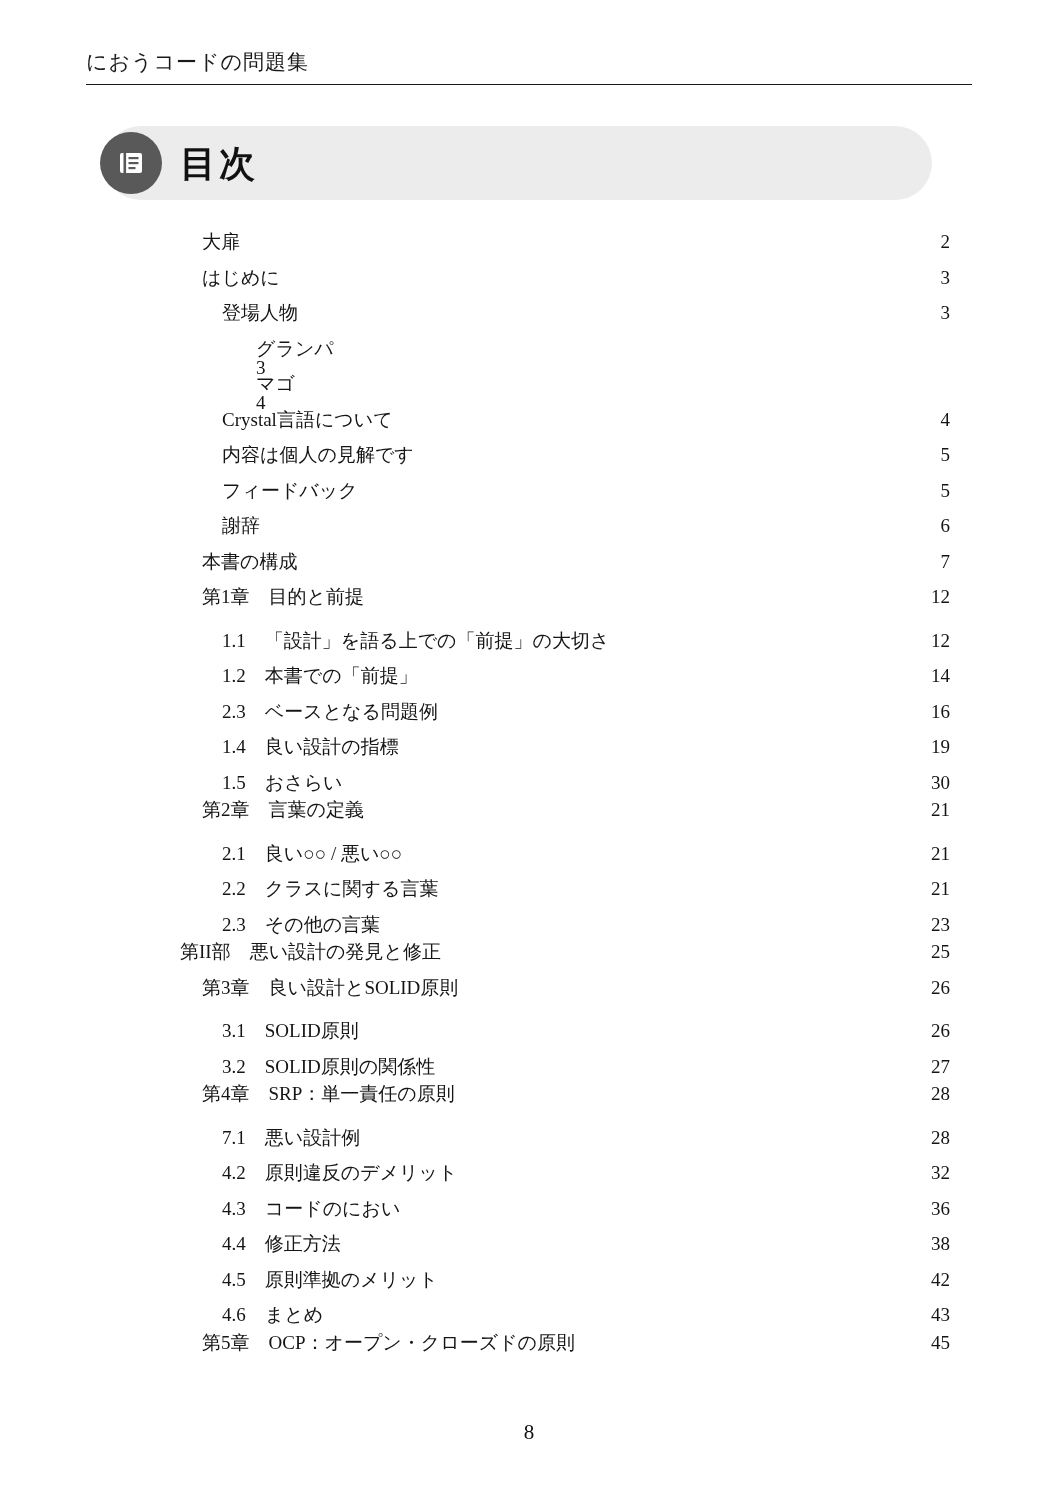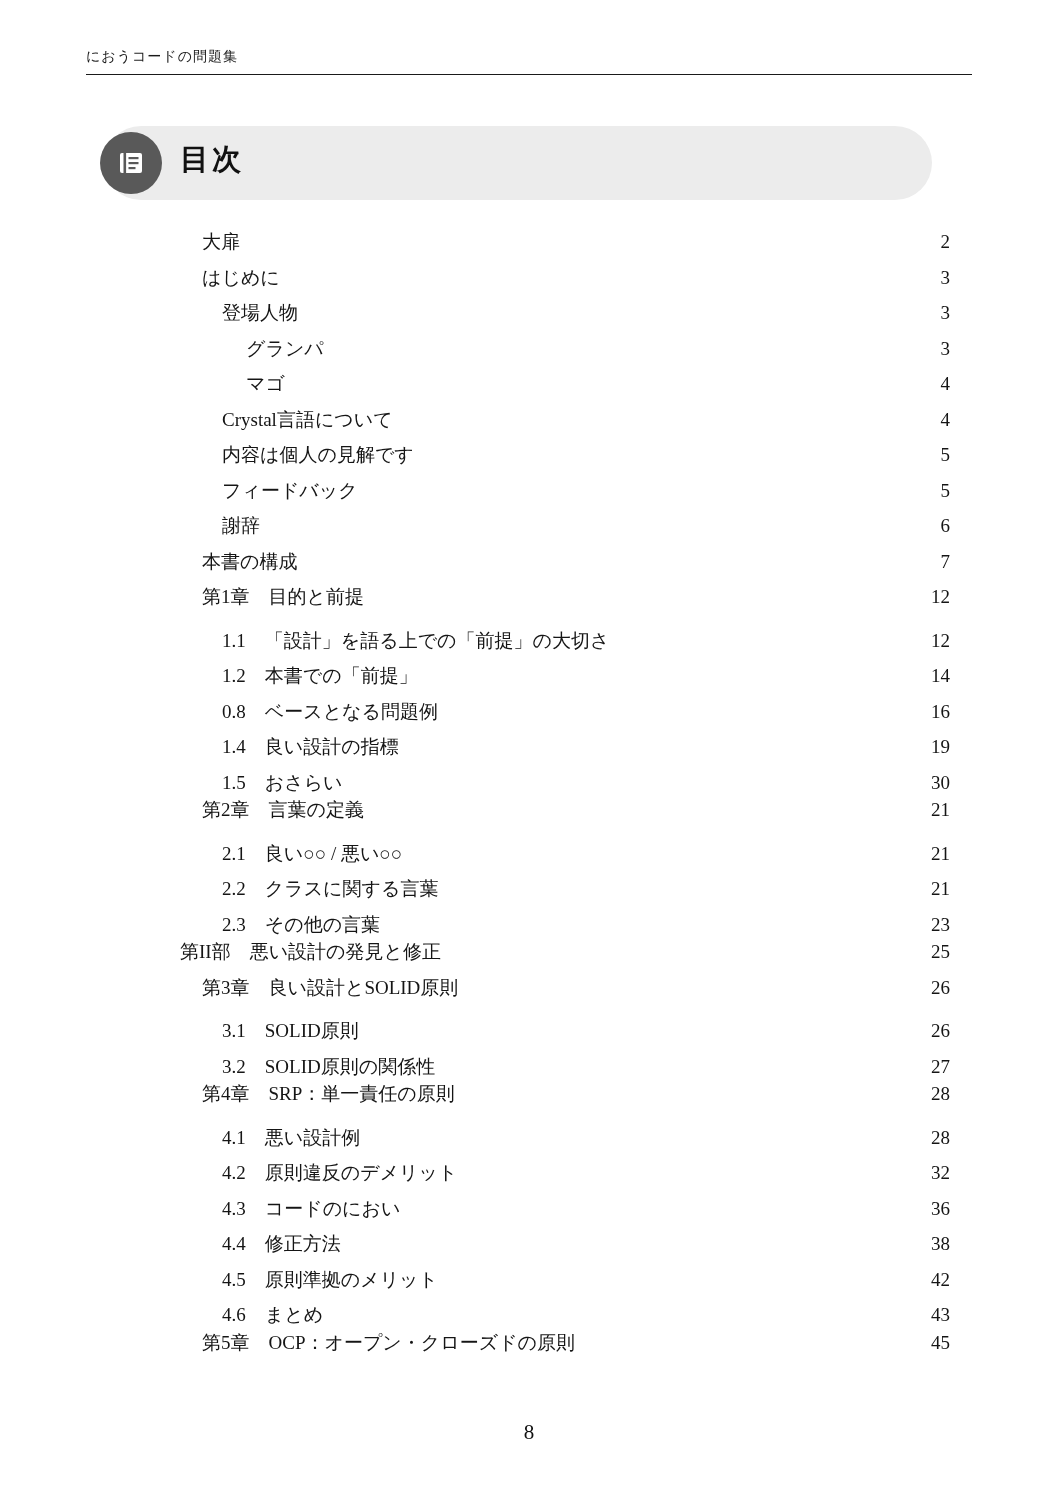--- a/index.html
+++ b/index.html
@@ -21,21 +21,21 @@
   }
 
   
   .running-header {
     position: absolute;
     left: 86px;
     top: 48px;
     width: 886px;
   }
   .running-header .rh-text {
-    font-size: 14px;
+    font-size: 21px;
     letter-spacing: 1px;
     color: #1a1a1a;
     padding-bottom: 8px;
   }
   .running-header .rh-rule {
     border-bottom: 1.6px solid #1a1a1a;
     width: 100%;
   }
 
   
@@ -58,21 +58,21 @@
     background: #595959;
     display: flex;
     align-items: center;
     justify-content: center;
   }
   .title-icon svg { display:block; }
   .title-text {
     position: absolute;
     left: 180px;
     top: 140px;
-    font-size: 29px;
+    font-size: 36px;
     font-weight: bold;
     letter-spacing: 3px;
     color: #111111;
   }
 
   
   .toc {
     position: absolute;
     left: 150px;
     top: 232px;
@@ -112,21 +112,21 @@
     text-align: right;
     font-size: 19px;
   }
 
   
   .lvl-part  { padding-left: 30px; }
   .lvl-0     { padding-left: 52px; }
   .lvl-chap  { padding-left: 52px; }
   .lvl-1     { padding-left: 72px; gap: 28px; }
   .lvl-sec   { padding-left: 72px; align-items: center; }
-  .lvl-2     { padding-left: 96px; }
+  .lvl-2     { padding-left: 96px; flex-direction: column; }
 
   
   .folio {
     position: absolute;
     left: 0;
     top: 1420px;
     width: 1058px;
     text-align: center;
     font-size: 21px;
     color: #111111;
@@ -214,21 +214,21 @@
         <span class="toc-label">1.1　「設計」を語る上での「前提」の大切さ</span>
         <span class="toc-leader"></span>
         <span class="toc-page">12</span>
       </div>
       <div class="toc-row lvl-sec">
         <span class="toc-label">1.2　本書での「前提」</span>
         <span class="toc-leader"></span>
         <span class="toc-page">14</span>
       </div>
       <div class="toc-row lvl-sec">
-        <span class="toc-label">0.8　ベースとなる問題例</span>
+        <span class="toc-label">2.3　ベースとなる問題例</span>
         <span class="toc-leader"></span>
         <span class="toc-page">16</span>
       </div>
       <div class="toc-row lvl-sec">
         <span class="toc-label">1.4　良い設計の指標</span>
         <span class="toc-leader"></span>
         <span class="toc-page">19</span>
       </div>
       <div class="toc-row lvl-sec">
         <span class="toc-label">1.5　おさらい</span>
@@ -274,21 +274,21 @@
         <span class="toc-label">3.2　SOLID原則の関係性</span>
         <span class="toc-leader"></span>
         <span class="toc-page">27</span>
       </div>
       <div class="toc-row lvl-chap">
         <span class="toc-label">第4章　SRP：単一責任の原則</span>
         <span class="toc-leader"></span>
         <span class="toc-page">28</span>
       </div>
       <div class="toc-row lvl-sec">
-        <span class="toc-label">4.1　悪い設計例</span>
+        <span class="toc-label">7.1　悪い設計例</span>
         <span class="toc-leader"></span>
         <span class="toc-page">28</span>
       </div>
       <div class="toc-row lvl-sec">
         <span class="toc-label">4.2　原則違反のデメリット</span>
         <span class="toc-leader"></span>
         <span class="toc-page">32</span>
       </div>
       <div class="toc-row lvl-sec">
         <span class="toc-label">4.3　コードのにおい</span>

